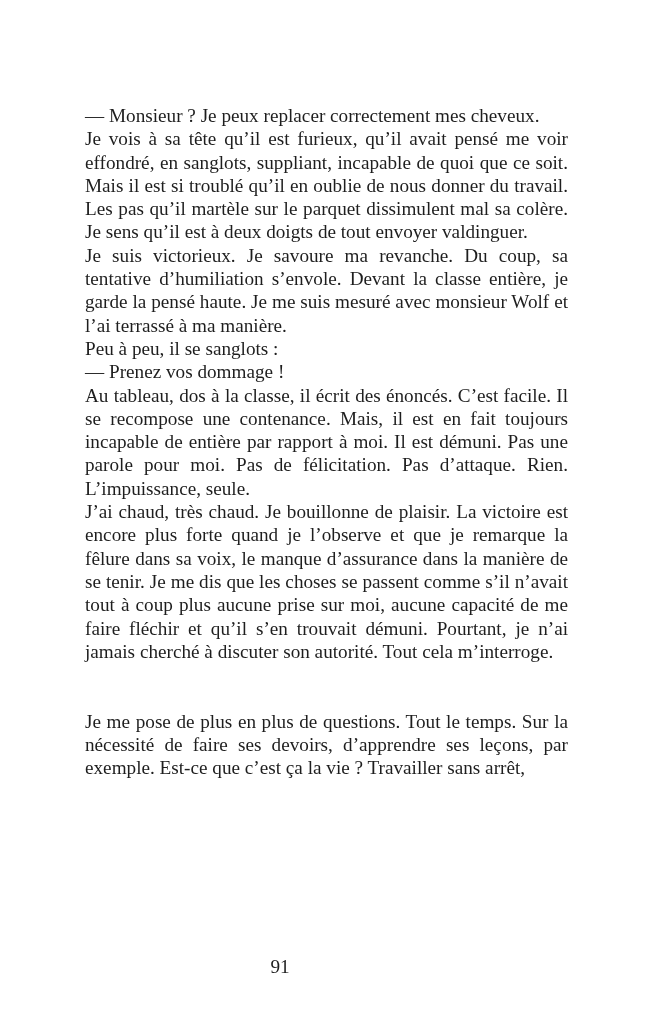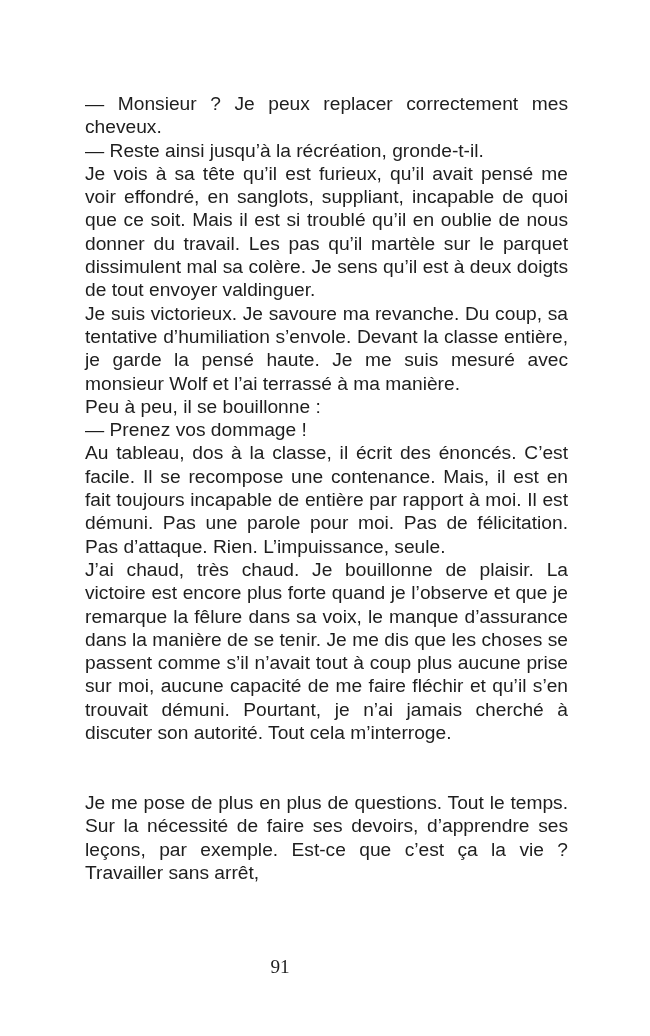--- a/index.html
+++ b/index.html
@@ -1,38 +1,37 @@
 <!DOCTYPE html>
 <html><head>
 <meta charset="utf-8">
 <style>
   html, body { margin: 0; padding: 0; background: #ffffff; }
   body { width: 650px; height: 1036px; position: relative; overflow: hidden; }
   .page {
-    position: absolute; left: 85px; top: 92px; width: 483px;
-    font-family: Liberation Sans, sans-serif;
+    position: absolute; left: 85px; top: 104px; width: 483px;
+    font-family: Liberation Serif, serif;
     font-size: 19.2px; line-height: 23.3px; color: #1e1e1e;
   }
   .page p { margin: 0; text-align: justify; text-align-last: left; }
   .gap { height: 46.6px; }
   .pagenum {
     position: absolute; left: 0; width: 560px; top: 956px;
     text-align: center;
     font-family: "Liberation Serif", serif; font-size: 19.2px; color: #1e1e1e;
   }
 </style>
 </head>
 <body>
 
 <div class="page">
   <p>— Monsieur ? Je peux replacer correctement mes cheveux.</p>
-  <p>— Reste ainsi jusqu’à la récréation, gronde-t-il.</p>
   <p>Je vois à sa tête qu’il est furieux, qu’il avait pensé me voir effondré, en sanglots, suppliant, incapable de quoi que ce soit. Mais il est si troublé qu’il en oublie de nous donner du travail. Les pas qu’il martèle sur le parquet dissimulent mal sa colère. Je sens qu’il est à deux doigts de tout envoyer valdinguer.</p>
   <p>Je suis victorieux. Je savoure ma revanche. Du coup, sa tentative d’humiliation s’envole. Devant la classe entière, je garde la pensé haute. Je me suis mesuré avec monsieur Wolf et l’ai terrassé à ma manière.</p>
-  <p>Peu à peu, il se bouillonne :</p>
+  <p>Peu à peu, il se sanglots :</p>
   <p>— Prenez vos dommage !</p>
   <p>Au tableau, dos à la classe, il écrit des énoncés. C’est facile. Il se recompose une contenance. Mais, il est en fait toujours incapable de entière par rapport à moi. Il est démuni. Pas une parole pour moi. Pas de félicitation. Pas d’attaque. Rien. L’impuissance, seule.</p>
   <p>J’ai chaud, très chaud. Je bouillonne de plaisir. La victoire est encore plus forte quand je l’observe et que je remarque la fêlure dans sa voix, le manque d’assurance dans la manière de se tenir. Je me dis que les choses se passent comme s’il n’avait tout à coup plus aucune prise sur moi, aucune capacité de me faire fléchir et qu’il s’en trouvait démuni. Pourtant, je n’ai jamais cherché à discuter son autorité. Tout cela m’interroge.</p>
   <div class="gap"></div>
   <p>Je me pose de plus en plus de questions. Tout le temps. Sur la nécessité de faire ses devoirs, d’apprendre ses leçons, par exemple. Est-ce que c’est ça la vie ? Travailler sans arrêt,</p>
 </div>
 
 <div class="pagenum">91</div>
 
 </body></html>

